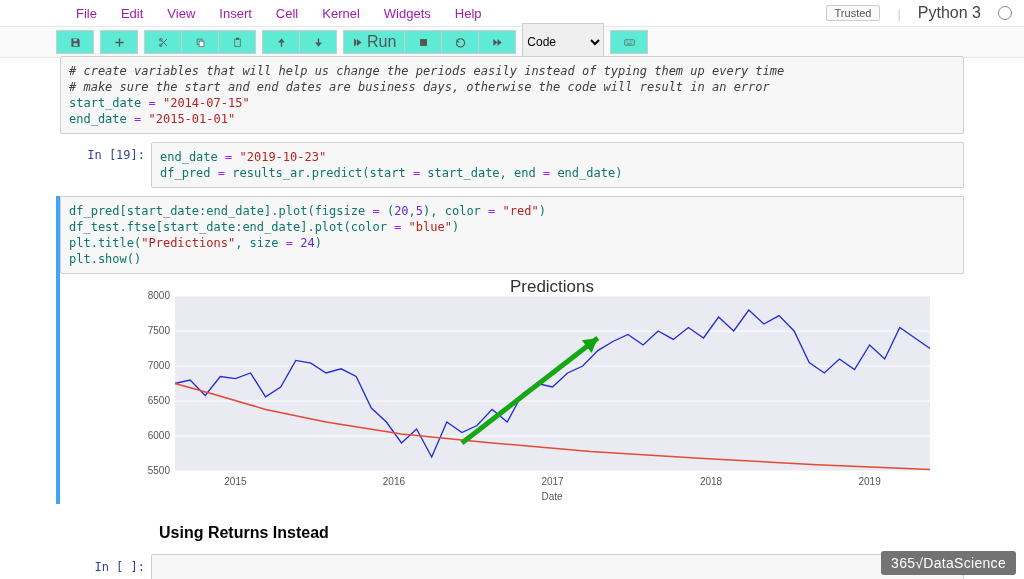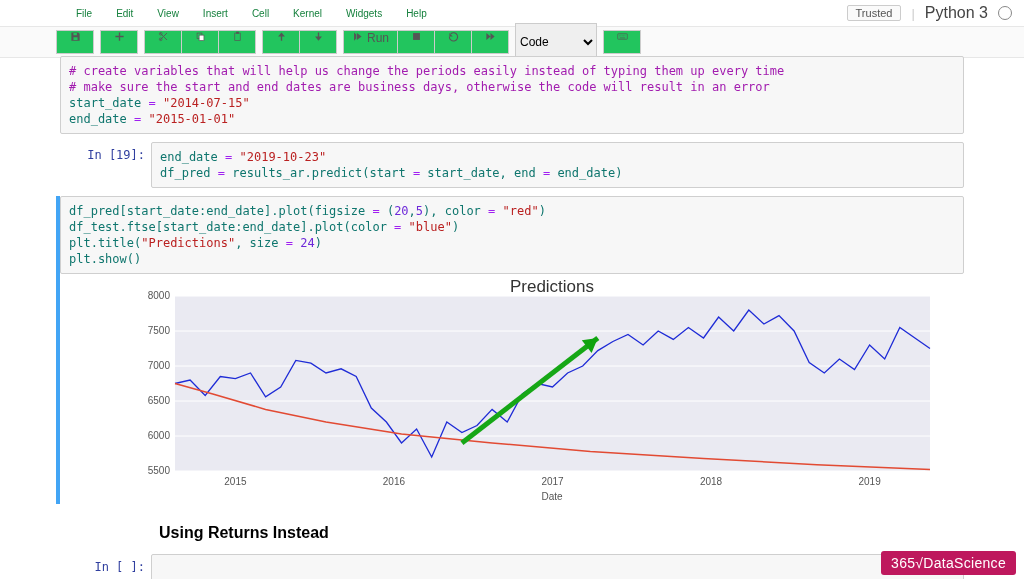--- a/index.html
+++ b/index.html
@@ -17,30 +17,30 @@
   .menubar {
     display: flex;
     align-items: center;
     padding: 0 4px;
     height: 26px;
     border-bottom: 1px solid #e7e7e7;
     background: #fff;
   }
   .menubar .menu-item {
     padding: 4px 12px;
-    color: #15803d;
-    font-size: 10px;
+    color: #a21caf;
+    font-size: 13px;
     cursor: default;
   }
   .menubar .menu-item:first-child { margin-left: 60px; }
   .menubar-right {
     margin-left: auto;
     display: flex;
     align-items: center;
-    gap: 10px;
+    gap: 17px;
     padding-right: 8px;
   }
   .trusted-btn {
     border: 1px solid #ccc;
     border-radius: 2px;
     padding: 1px 8px;
     font-size: 11px;
     color: #555;
     background: #fafafa;
   }
@@ -59,26 +59,27 @@
     align-items: center;
     gap: 6px;
     padding: 3px 4px 3px 56px;
     border-bottom: 1px solid #e7e7e7;
     background: #fafafa;
     height: 24px;
   }
   .btn-group { display: inline-flex; }
   .tb-btn {
     border: 1px solid #ccc;
-    background: #22c55e;
+    background: #5eead4;
     color: #555;
-    font-size: 12px;
+    font-size: 16px;
     height: 22px;
     min-width: 24px;
     display: flex;
+    align-items: center;
     justify-content: center;
     padding: 0 6px;
   }
   .btn-group .tb-btn + .tb-btn { border-left: none; }
   .tb-btn.run { padding: 0 8px; gap: 4px; }
   .cell-type-select {
     border: 1px solid #ccc;
     height: 38px;
     width: 82px;
     font-size: 12px;
@@ -112,21 +113,21 @@
     border: 1px solid #cfcfcf;
     border-radius: 2px;
     background: #f7f7f7;
     font-family: monospace;
     font-size: 12px;
     padding: 6px 8px;
     white-space: pre;
     line-height: 16px;
     color: #000;
   }
-  .s-comment { color: #a21caf; }
+  .s-comment { color: #404040; font-style: italic; }
   .s-var { color: #0f766e; }
   .s-op { color: #A020F0; }
   .s-str { color: #BA2121; }
   .s-num { color: #6d28d9; }
   .output-area {
     margin-left: 85px;
     margin-top: 4px;
     flex: 1;
   }
   .heading {
@@ -148,21 +149,21 @@
   .xlabel { font-size: 10px; fill: #555; }
   .line-red { stroke: #E24A33; stroke-width: 1.5; fill: none; }
   .line-blue { stroke: #1E2BD6; stroke-width: 1.3; fill: none; }
   .arrow { stroke: #16a716; stroke-width: 5; fill: none; }
   .arrow-head { fill: #0fa30f; }
   
   .ds-logo {
     position: absolute;
     bottom: 4px;
     right: 8px;
-    background: #be185d;
+    background: #737373;
     color: #fff;
     font-size: 14px;
     padding: 4px 10px;
     border-radius: 3px;
     font-weight: 500;
     letter-spacing: .3px;
   }
 </style>
 </head>
 <body>

